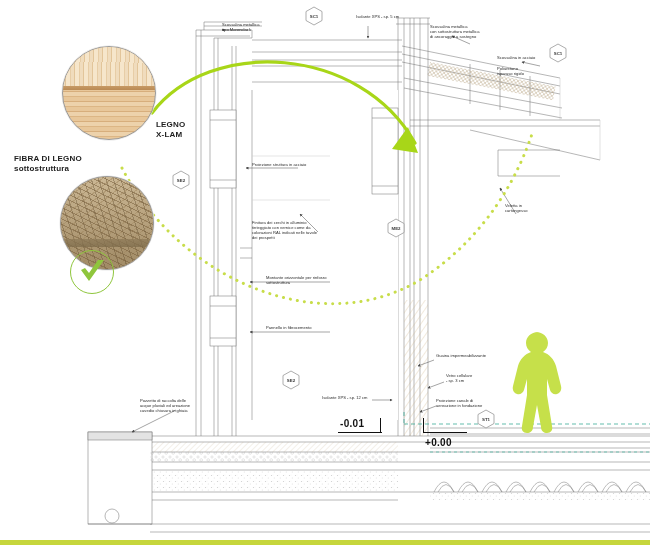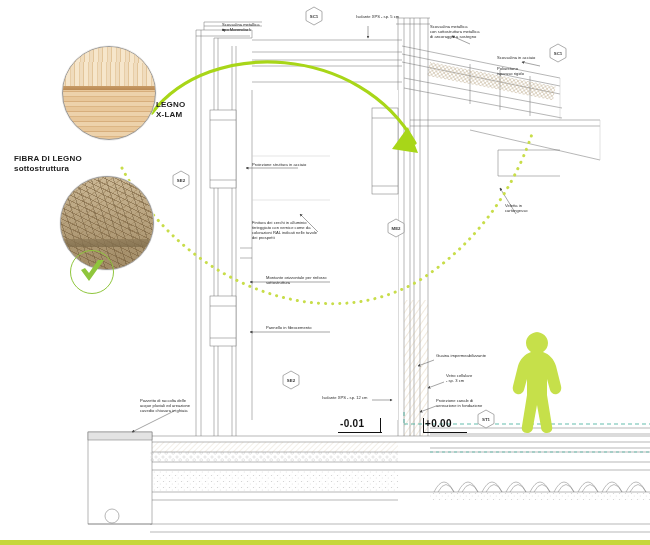--- a/index.html
+++ b/index.html
@@ -304,21 +304,21 @@
   <div class="photo-circle wood" style="left:62px;top:46px;width:92px;height:92px;">
     <div class="wood-top"></div>
     <div class="wood-edge"></div>
   </div>
 
   <div class="photo-circle fiber" style="left:60px;top:176px;width:92px;height:92px;">
     <div class="fiber-tex"></div>
     <div class="fiber-band"></div>
   </div>
 
-  <div class="mat-title" style="left:156px;top:100px;">
+  <div class="mat-title" style="left:156px;top:120px;">
     <div>LEGNO</div>
     <div>X-LAM</div>
   </div>
 
   <div class="mat-title" style="left:14px;top:154px;">
     <div>FIBRA DI LEGNO</div>
     <div>sottostruttura</div>
   </div>
 
   <div class="check-badge" style="left:70px;top:250px;">
@@ -353,21 +353,21 @@
   <div class="lbl" style="left:436px;top:398px;"><span style="white-space:pre-line;">Proiezione canale di
 aereazione in fondazione</span></div>
   <div class="lbl" style="left:140px;top:398px;"><span style="white-space:pre-line;">Pozzetto di raccolta delle
 acque pluviali ed areazione
 cavedio chiusura in ghiaia</span></div>
 
   <div class="elev" style="left:340px;top:418px;">-0.01</div>
   <div class="elev-rule" style="left:338px;top:432px;width:44px;"></div>
   <div class="elev-tick" style="left:380px;top:418px;height:15px;"></div>
 
-  <div class="elev" style="left:425px;top:418px;">+0.00</div>
+  <div class="elev" style="left:425px;top:437px;">+0.00</div>
   <div class="elev-rule" style="left:423px;top:432px;width:44px;"></div>
   <div class="elev-tick" style="left:423px;top:418px;height:15px;"></div>
 
   <div class="hexwrap" style="left:305px;top:6px;">
     <svg width="18" height="20" viewBox="0 0 18 20" xmlns="http://www.w3.org/2000/svg">
       <polygon points="9,1 17,5.5 17,14.5 9,19 1,14.5 1,5.5" fill="#ffffff" stroke="#8a8a8a" stroke-width="0.7"></polygon>
     </svg>
     <span>SC1</span>
   </div>
 

